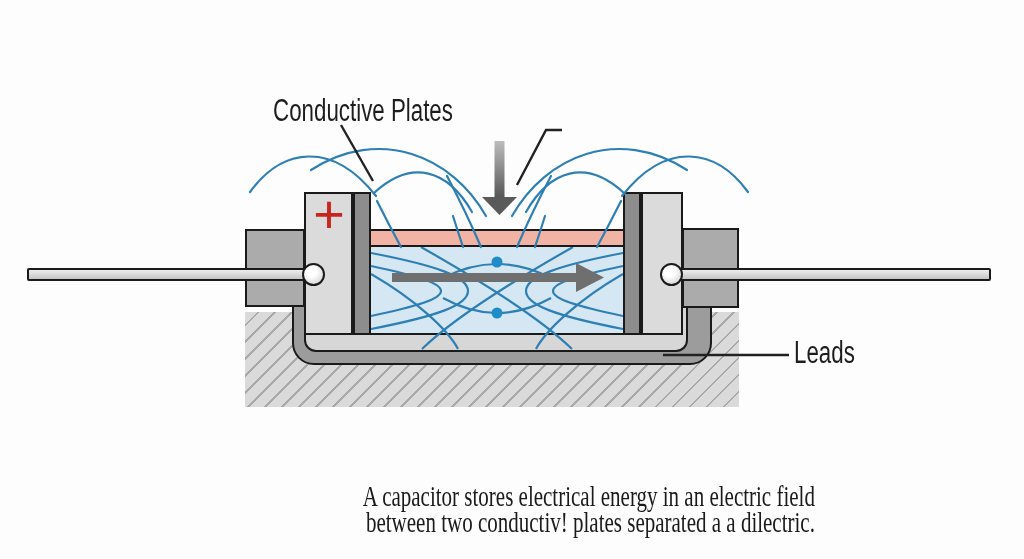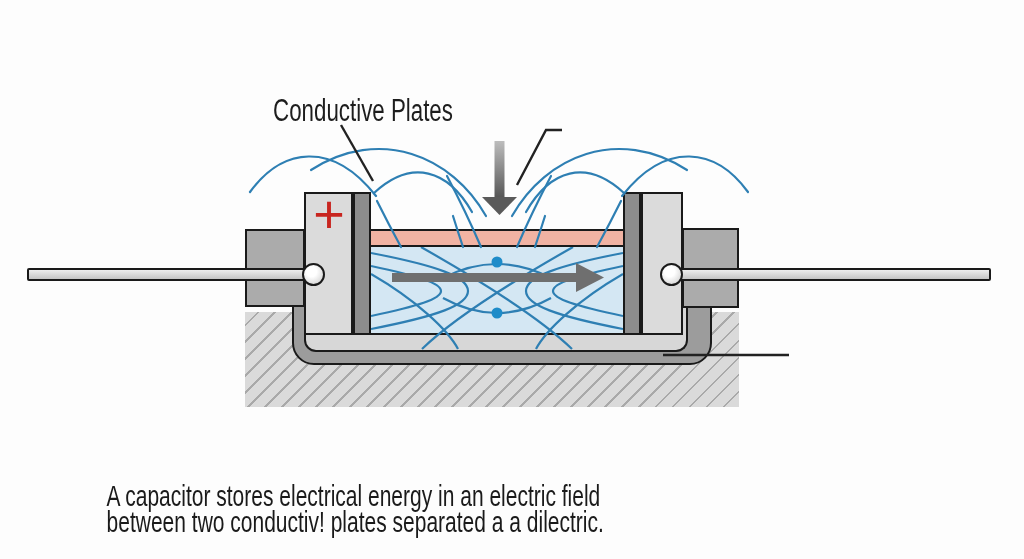--- a/index.html
+++ b/index.html
@@ -64,22 +64,22 @@
     color:#1d1d1d;font-size:31px;white-space:nowrap;line-height:1.0;
   }
   .lbl .sx{display:inline-block;transform:scaleX(0.72);}
   .lbl.centered{transform:translateX(-50%);}
   .lbl.centered .sx{transform-origin:center;}
   .lbl.anchored .sx{transform-origin:left center;}
   .lbl-conductive{left:363px;top:95px;text-align:right;}
   .lbl-dielectric{left:564px;top:110px;}
   .lbl-leads{left:794px;top:337px;}
   .caption{
-    left:0;top:483px;width:912px;text-align:left;
-    color:#1a1a1a;font-size:30px;line-height:26px;white-space:nowrap;
+    left:0;top:483px;width:912px;text-align:right;
+    color:#1a1a1a;font-size:30px;line-height:26px;white-space:nowrap;font-family:Liberation Serif, serif;
   }
   .caption .sx{display:inline-block;transform:scaleX(0.70);transform-origin:center;}
 </style>
 </head>
 <body>
 
 <div class="stage">
 
   <div class="abs hatch"></div>
 
@@ -159,20 +159,23 @@
     <g fill="none" stroke="#222222" stroke-width="2.4">
       <path d="M 341,125 L 373,181"></path>
       <path d="M 517,185 L 546,130 L 562,130"></path>
       <path d="M 663,355 L 789,355"></path>
     </g>
   </svg>
 
   <div class="abs lbl centered lbl-conductive">
     <span class="sx">Conductive Plates</span>
   </div>
+  <div class="abs lbl anchored lbl-leads">
+    <span class="sx">Leads</span>
+  </div>
 
   <div class="abs caption">
     <span class="sx">
       <span>A capacitor stores electrical energy in an electric field</span><br>
       <span>between two conductiv! plates separated a a dilectric.</span>
     </span>
   </div>
 
 </div>
 

